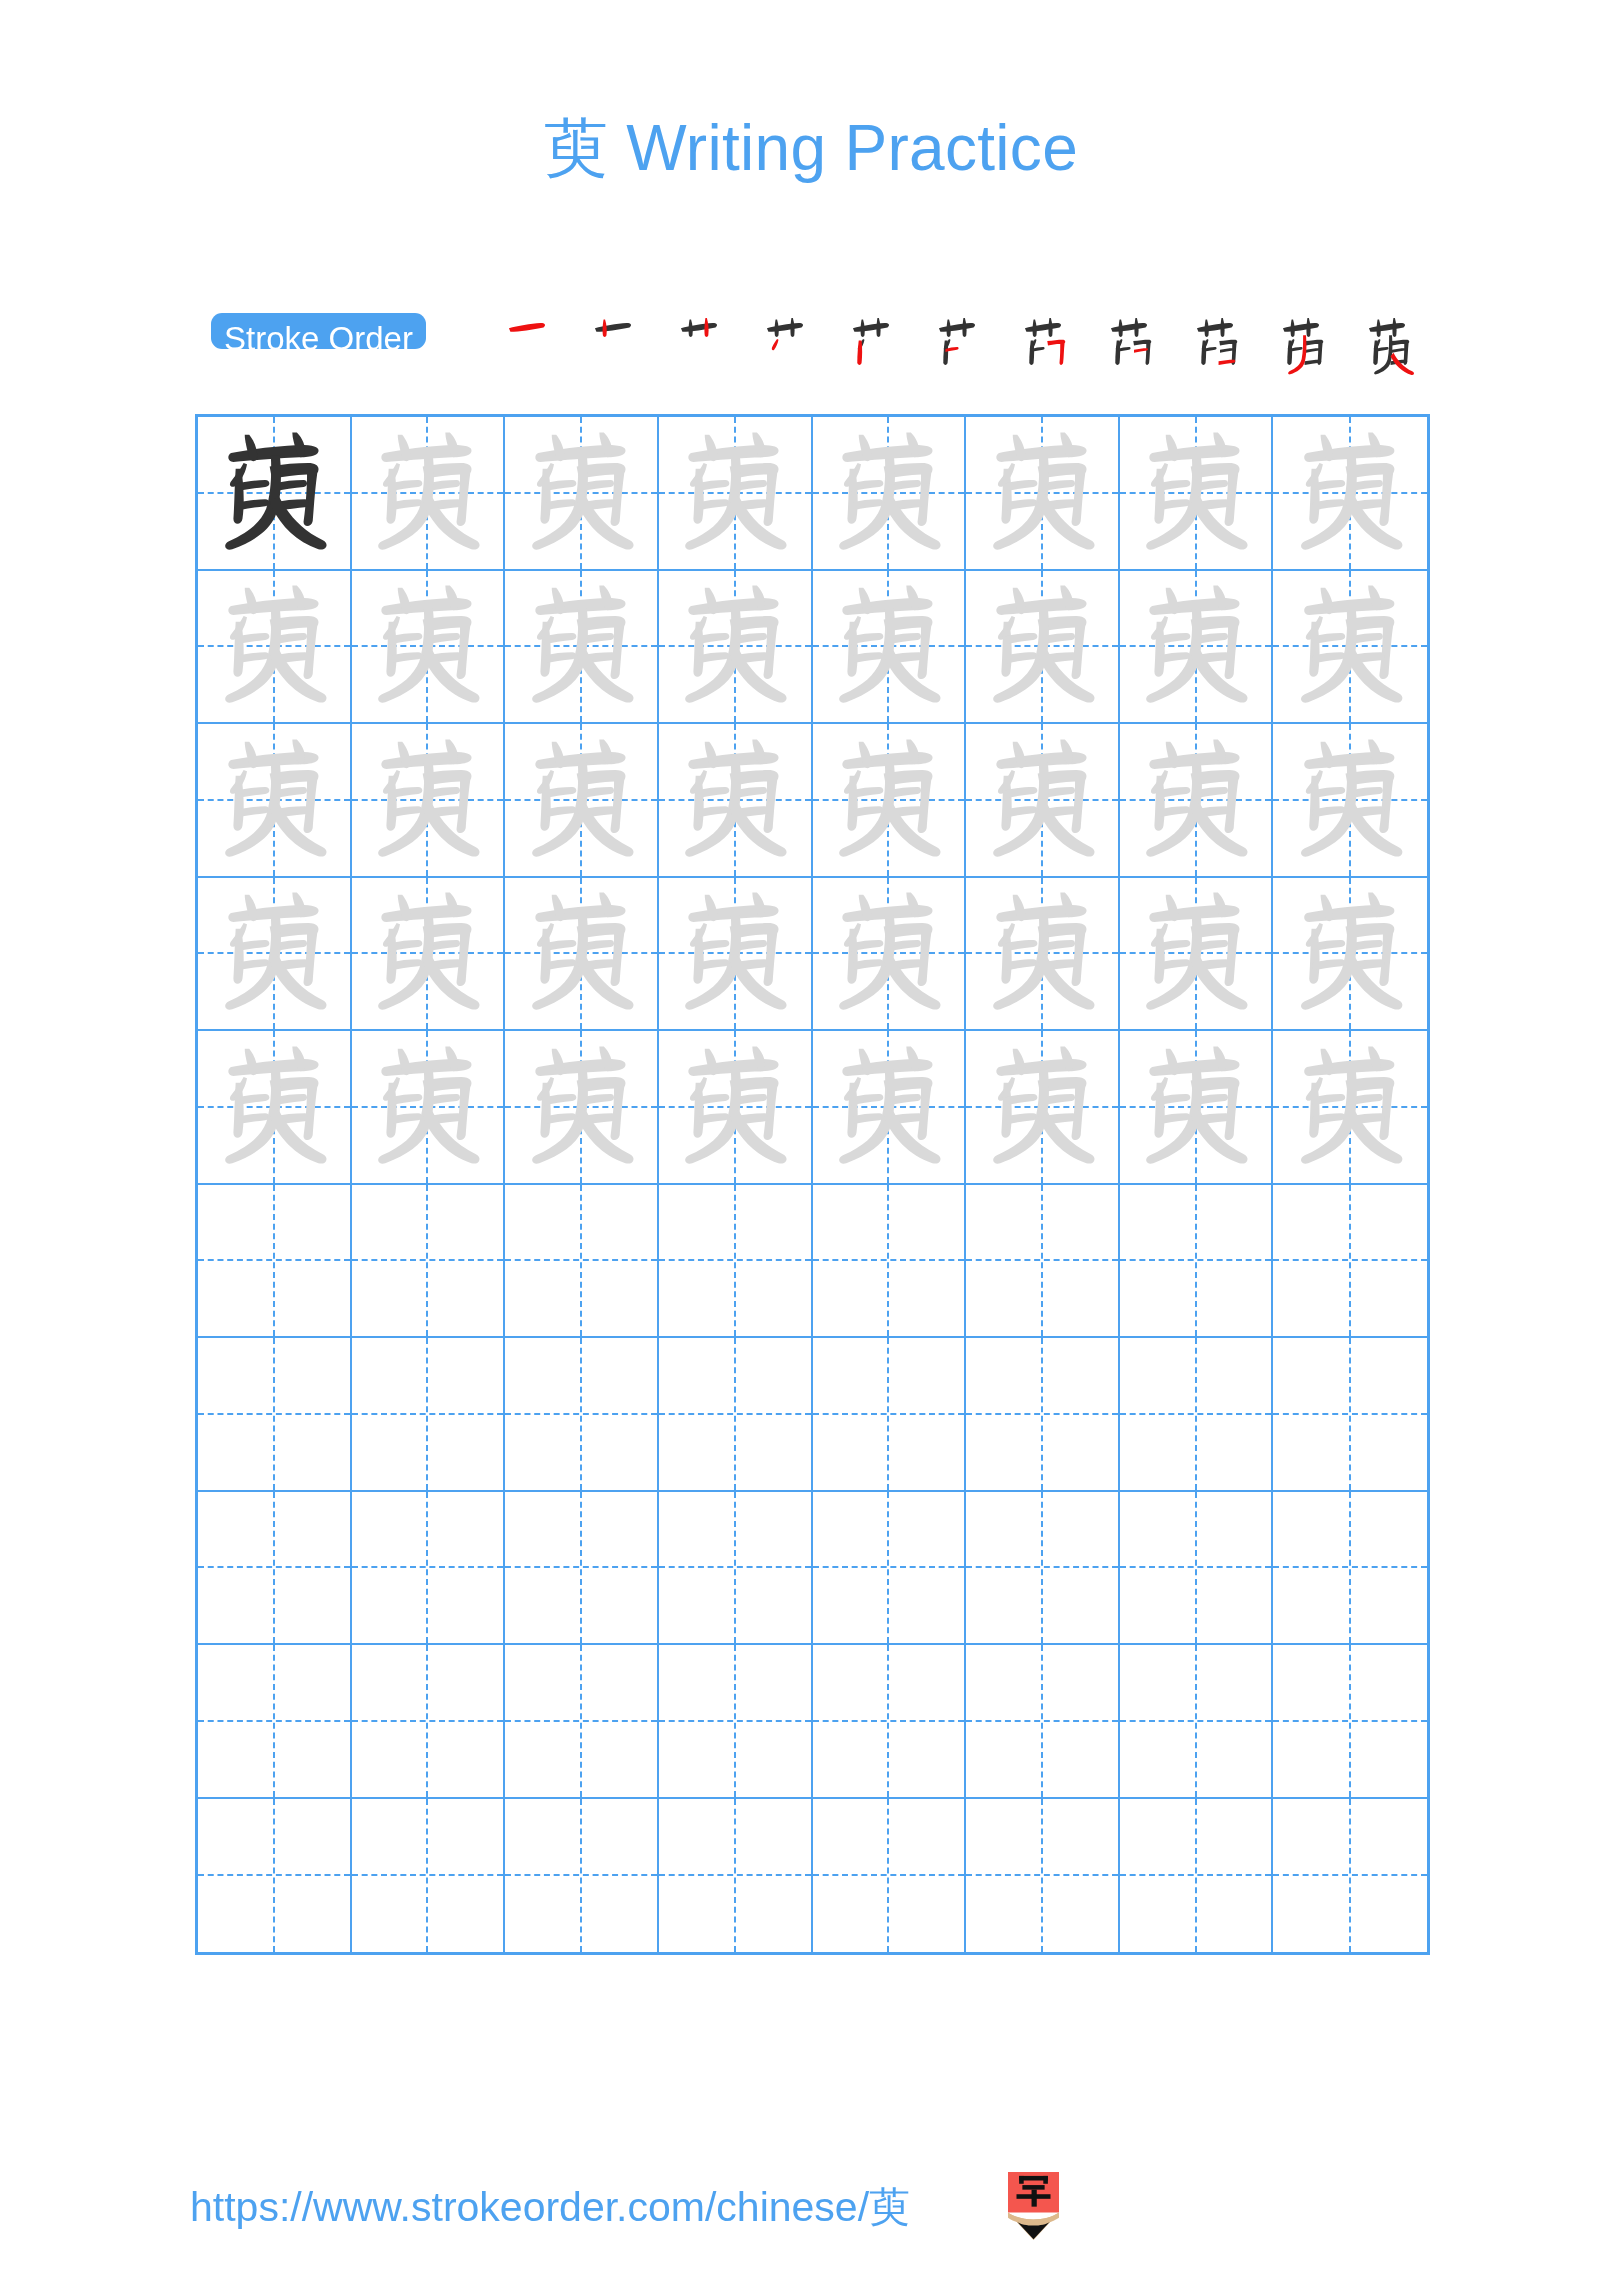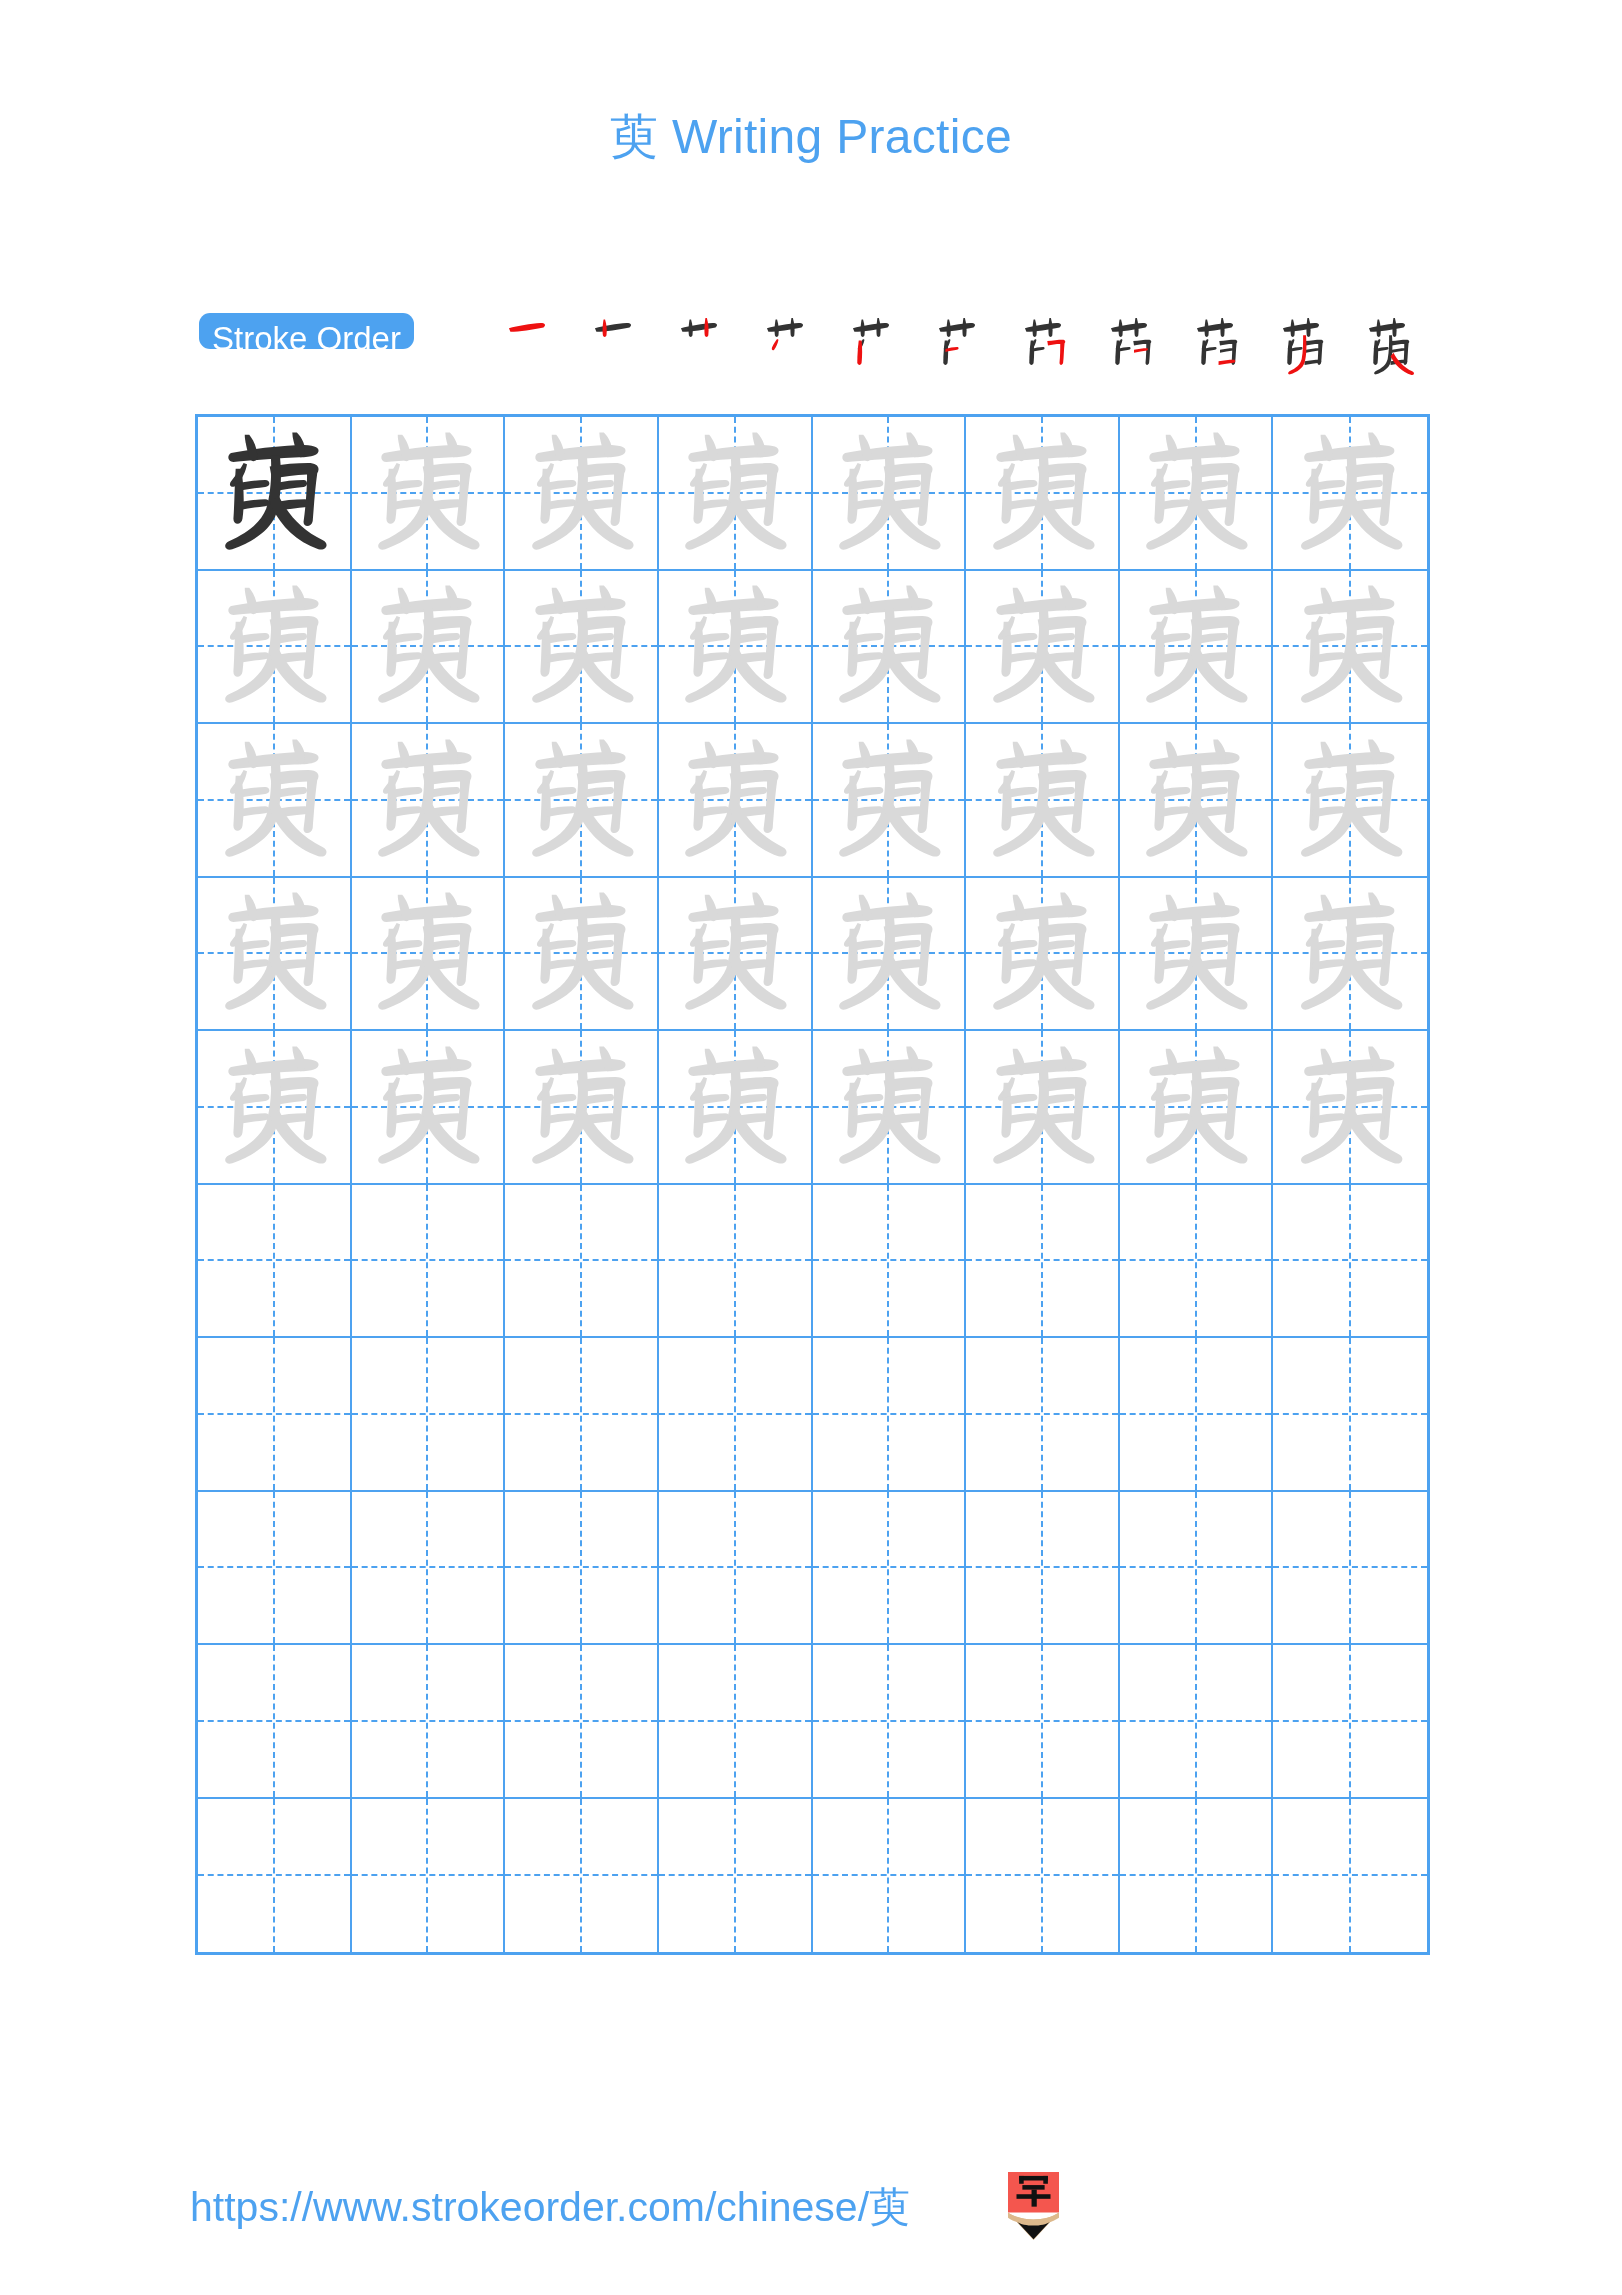--- a/index.html
+++ b/index.html
@@ -16,37 +16,37 @@
   }
 
   
   #page-title {
     position: absolute;
     left: 0;
     top: 105px;
     width: 1622px;
     text-align: center;
     color: #4da2f0;
-    font-size: 48px;
+    font-size: 64px;
     font-weight: 400;
     letter-spacing: 0.3px;
     white-space: nowrap;
   }
 
   
   #stroke-order-row {
     position: absolute;
     left: 195px;
     top: 308px;
     width: 1237px;
     height: 72px;
   }
   #stroke-order-badge {
     position: absolute;
-    left: 4px;
+    left: 16px;
     top: 5.2px;
     height: 36px;
     padding: 0 13px;
     border-radius: 11px;
     background: #4da2f0;
     color: #ffffff;
     font-size: 33px;
     line-height: 52px;
     white-space: nowrap;
     box-sizing: border-box;

